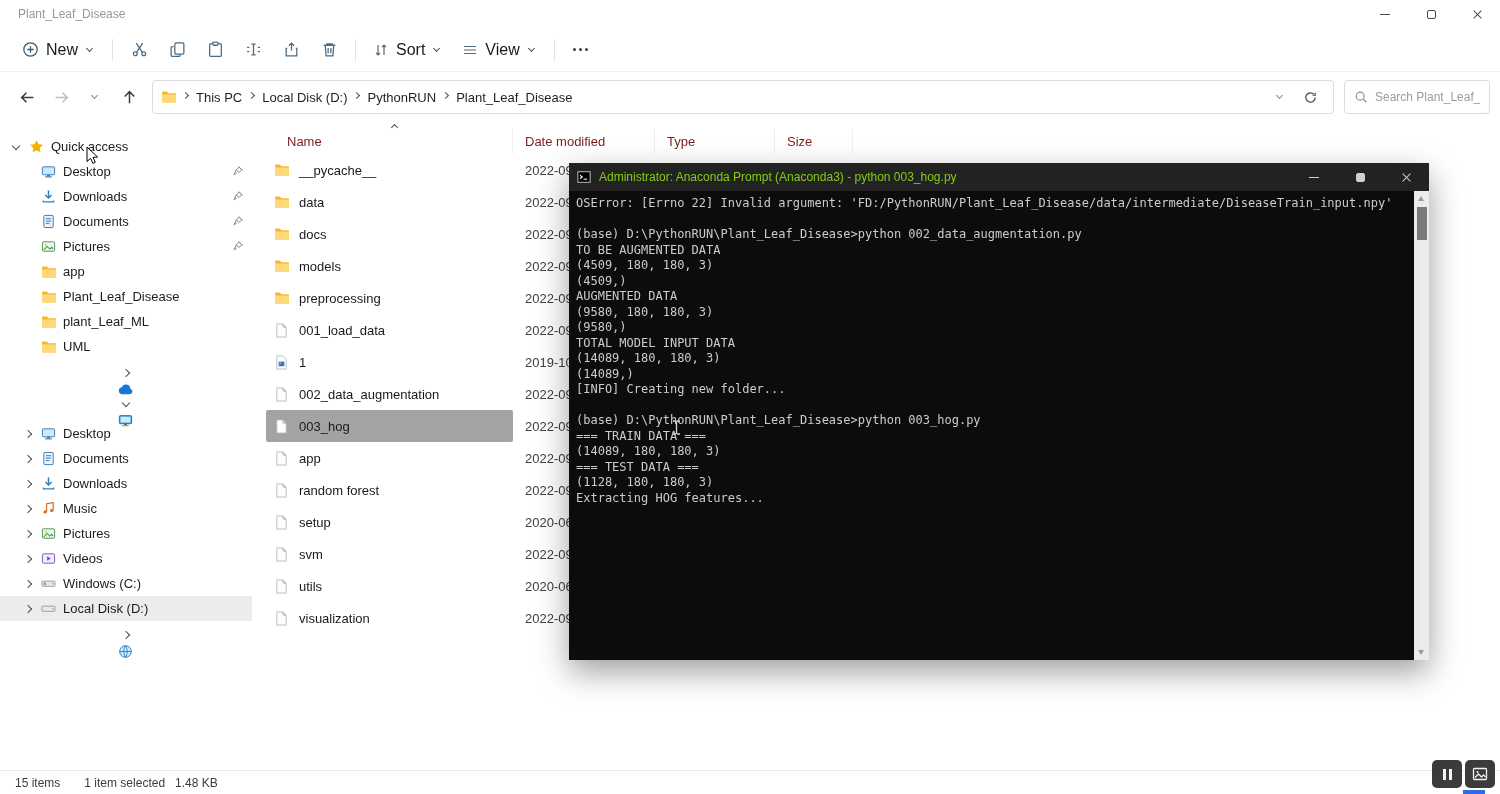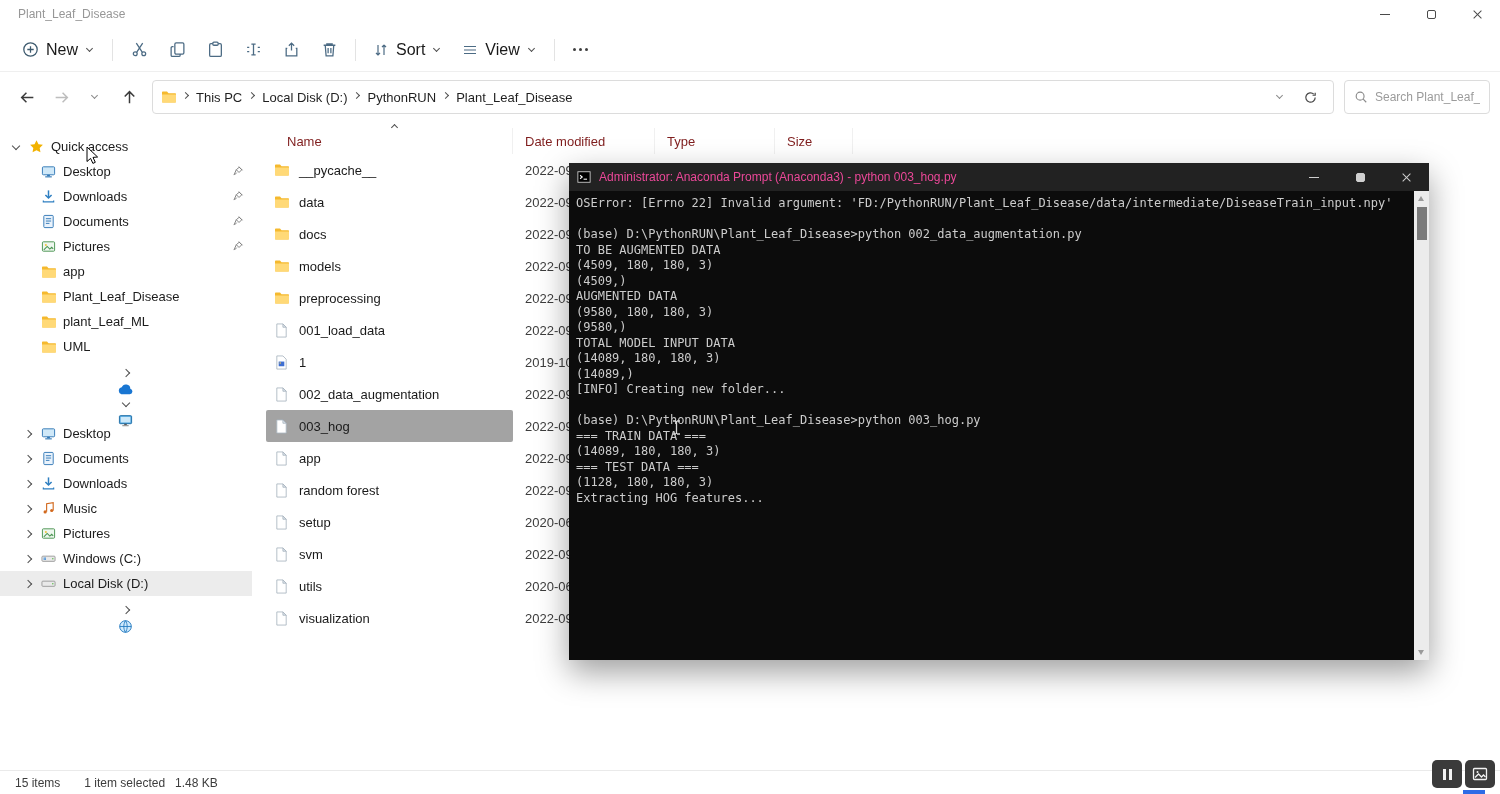--- a/index.html
+++ b/index.html
@@ -85,21 +85,21 @@
   .cell-date{padding-left:12px;color:#3d3d3d;white-space:nowrap;}
 
   
   .statusbar{height:24px;flex:0 0 24px;border-top:1px solid #eaeaea;display:flex;align-items:center;font-size:12px;color:#3c3c3c;padding-left:15px;}
   .sb-count{margin-right:24px;text-align:right;}
   .sb-sel{margin-right:10px;}
 
   
   .terminal{position:absolute;left:569px;top:163px;width:860px;height:497px;background:#0c0c0c;box-shadow:0 12px 30px rgba(0,0,0,.38);z-index:50;}
   .term-title{height:28px;background:#222;display:flex;align-items:center;padding-left:8px;gap:8px;}
-  .term-title-text{font-size:12px;color:#ec4899;white-space:nowrap;overflow:hidden;}
+  .term-title-text{font-size:12px;color:#84cc16;white-space:nowrap;overflow:hidden;}
   .term-controls{margin-left:auto;display:flex;height:100%;}
   .term-btn{width:46px;display:flex;align-items:center;justify-content:center;}
   .term-body{position:absolute;top:28px;left:0;right:15px;bottom:0;padding:5px 6px 0 7px;font-family:"DejaVu Sans Mono",monospace;font-size:12px;line-height:15.5px;color:#cccccc;overflow:hidden;white-space:pre-wrap;word-break:break-all;}
   .term-line{min-height:15.5px;}
   .term-scroll{position:absolute;top:28px;right:0;bottom:0;width:15px;background:#ececec;}
   .term-thumb{position:absolute;top:16px;left:2.5px;width:10px;height:33px;background:#7a7a7a;}
   .scroll-arrow{position:absolute;left:4px;width:0;height:0;border-left:3.5px solid transparent;border-right:3.5px solid transparent;}
   .scroll-arrow.up{top:5px;border-bottom:5px solid #9a9a9a;}
   .scroll-arrow.down{bottom:5px;border-top:5px solid #9a9a9a;}
 
@@ -468,20 +468,30 @@
                 <circle cx="5.2" cy="6.3" r="1.1" fill="#f0c33c"></circle>
                 <path d="M3 11.6 6.6 8l2.8 2.8 2-1.9 1.6 1.6" fill="none" stroke="#48934f" stroke-width="1.1"></path>
               </svg>
             </span>
             <span class="slabel">Pictures</span>
           </div>
           <div class="side-item depth1">
             <span class="chev right"></span>
             <span class="sicon">
               <svg viewBox="0 0 16 16" width="15" height="15">
+                <rect x="1.5" y="3" width="13" height="10" rx="1.5" fill="#f1ebfa" stroke="#7a4fc0"></rect>
+                <path d="M6.5 5.6v4.8l4-2.4z" fill="#7a4fc0"></path>
+              </svg>
+            </span>
+            <span class="slabel">Videos</span>
+          </div>
+          <div class="side-item depth1">
+            <span class="chev right"></span>
+            <span class="sicon">
+              <svg viewBox="0 0 16 16" width="15" height="15">
                 <rect x="1" y="5.5" width="14" height="5.5" rx="1" fill="#e9e9e9" stroke="#9a9a9a"></rect>
                 <rect x="2.8" y="7" width="1.1" height="1.1" fill="#1b79d6"></rect>
                 <rect x="4.1" y="7" width="1.1" height="1.1" fill="#1b79d6"></rect>
                 <rect x="2.8" y="8.3" width="1.1" height="1.1" fill="#1b79d6"></rect>
                 <rect x="4.1" y="8.3" width="1.1" height="1.1" fill="#1b79d6"></rect>
                 <circle cx="12.6" cy="8.3" r=".8" fill="#58b947"></circle>
               </svg>
             </span>
             <span class="slabel">Windows (C:)</span>
           </div>

